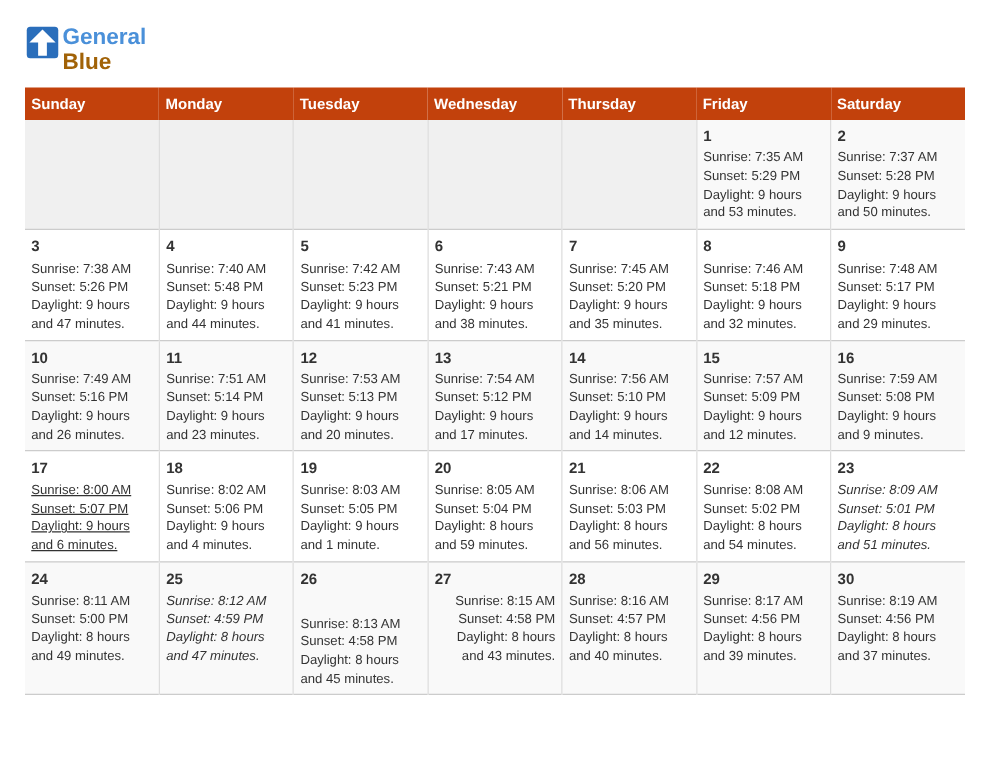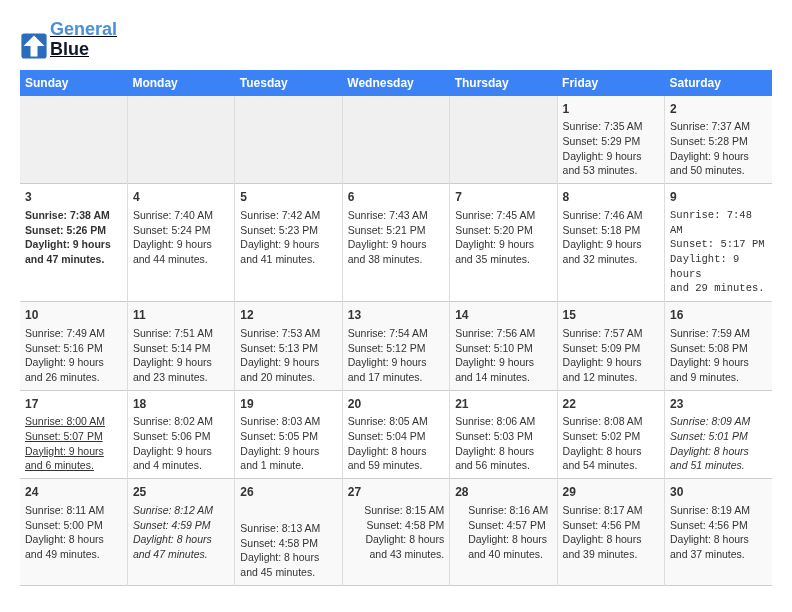--- a/index.html
+++ b/index.html
@@ -11,22 +11,21 @@
       padding: 20px;
     }
     .header {
       display: flex;
       justify-content: space-between;
       align-items: flex-start;
       margin-bottom: 10px;
     }
     .logo {
       display: flex;
-      align-items: flex-end;
-      text-decoration: underline;
+      align-items: flex-start;
     }
     .logo-text {
       font-size: 18px;
       font-weight: bold;
       color: #333;
       line-height: 1.1;
     }
     .logo-text span {
       color: #4a90d9;
     }
@@ -46,21 +45,21 @@
     .location {
       font-size: 14px;
       color: #555;
     }
     table {
       width: 100%;
       border-collapse: collapse;
       font-size: 11px;
     }
     thead tr th {
-      background-color: #3b82f6;
+      background-color: #c2410c;
       color: #fff;
       padding: 6px 5px;
       text-align: left;
       font-size: 12px;
       font-weight: bold;
     }
     tbody tr {
       border-bottom: 1px solid #ccc;
     }
     tbody tr td {
@@ -99,21 +98,21 @@
 <body>
 
 <div class="header">
   <div class="logo">
     <svg class="logo-icon" viewBox="0 0 40 40">
       <rect x="2" y="2" width="36" height="36" rx="4" fill="#2a6ebb"></rect>
       <polygon points="20,5 35,20 25,20 25,35 15,35 15,20 5,20" fill="white"></polygon>
     </svg>
     <div class="logo-text">
       <span>General</span><br>
-      <span style="color:#0f172a">Blue</span>
+      <span style="color:#a16207">Blue</span>
     </div>
   </div>
   <div class="title-block">
   </div>
 </div>
 
 <table>
   <thead>
     <tr>
     <th>Sunday</th>
@@ -143,29 +142,29 @@
           <span class="day-number">2</span>
           <div class="day-info" style="white-space: pre-line;">Sunrise: 7:37 AM
 Sunset: 5:28 PM
 Daylight: 9 hours
 and 50 minutes.</div>
         </td>
       </tr>
       <tr>
         <td>
           <span class="day-number">3</span>
-          <div class="day-info" style="white-space: pre-line; font-weight: bold;">Sunrise: 7:38 AM
+          <div class="day-info" style="white-space: pre-line;">Sunrise: 7:38 AM
 Sunset: 5:26 PM
 Daylight: 9 hours
 and 47 minutes.</div>
         </td>
         <td>
           <span class="day-number">4</span>
           <div class="day-info" style="white-space: pre-line;">Sunrise: 7:40 AM
-Sunset: 5:24 PM
+Sunset: 5:48 PM
 Daylight: 9 hours
 and 44 minutes.</div>
         </td>
         <td>
           <span class="day-number">5</span>
           <div class="day-info" style="white-space: pre-line;">Sunrise: 7:42 AM
 Sunset: 5:23 PM
 Daylight: 9 hours
 and 41 minutes.</div>
         </td>
@@ -185,21 +184,21 @@
         </td>
         <td>
           <span class="day-number">8</span>
           <div class="day-info" style="white-space: pre-line;">Sunrise: 7:46 AM
 Sunset: 5:18 PM
 Daylight: 9 hours
 and 32 minutes.</div>
         </td>
         <td>
           <span class="day-number">9</span>
-          <div class="day-info" style="white-space: pre-line; font-family: Liberation Mono, monospace;">Sunrise: 7:48 AM
+          <div class="day-info" style="white-space: pre-line;">Sunrise: 7:48 AM
 Sunset: 5:17 PM
 Daylight: 9 hours
 and 29 minutes.</div>
         </td>
       </tr>
       <tr>
         <td>
           <span class="day-number">10</span>
           <div class="day-info" style="white-space: pre-line;">Sunrise: 7:49 AM
 Sunset: 5:16 PM
@@ -324,21 +323,21 @@
         </td>
         <td>
           <span class="day-number">27</span>
           <div class="day-info" style="white-space: pre-line; text-align: right;">Sunrise: 8:15 AM
 Sunset: 4:58 PM
 Daylight: 8 hours
 and 43 minutes.</div>
         </td>
         <td>
           <span class="day-number">28</span>
-          <div class="day-info" style="white-space: pre-line; margin-left: 13px;">Sunrise: 8:16 AM
+          <div class="day-info" style="white-space: pre-line;">Sunrise: 8:16 AM
 Sunset: 4:57 PM
 Daylight: 8 hours
 and 40 minutes.</div>
         </td>
         <td>
           <span class="day-number">29</span>
           <div class="day-info" style="white-space: pre-line;">Sunrise: 8:17 AM
 Sunset: 4:56 PM
 Daylight: 8 hours
 and 39 minutes.</div>

